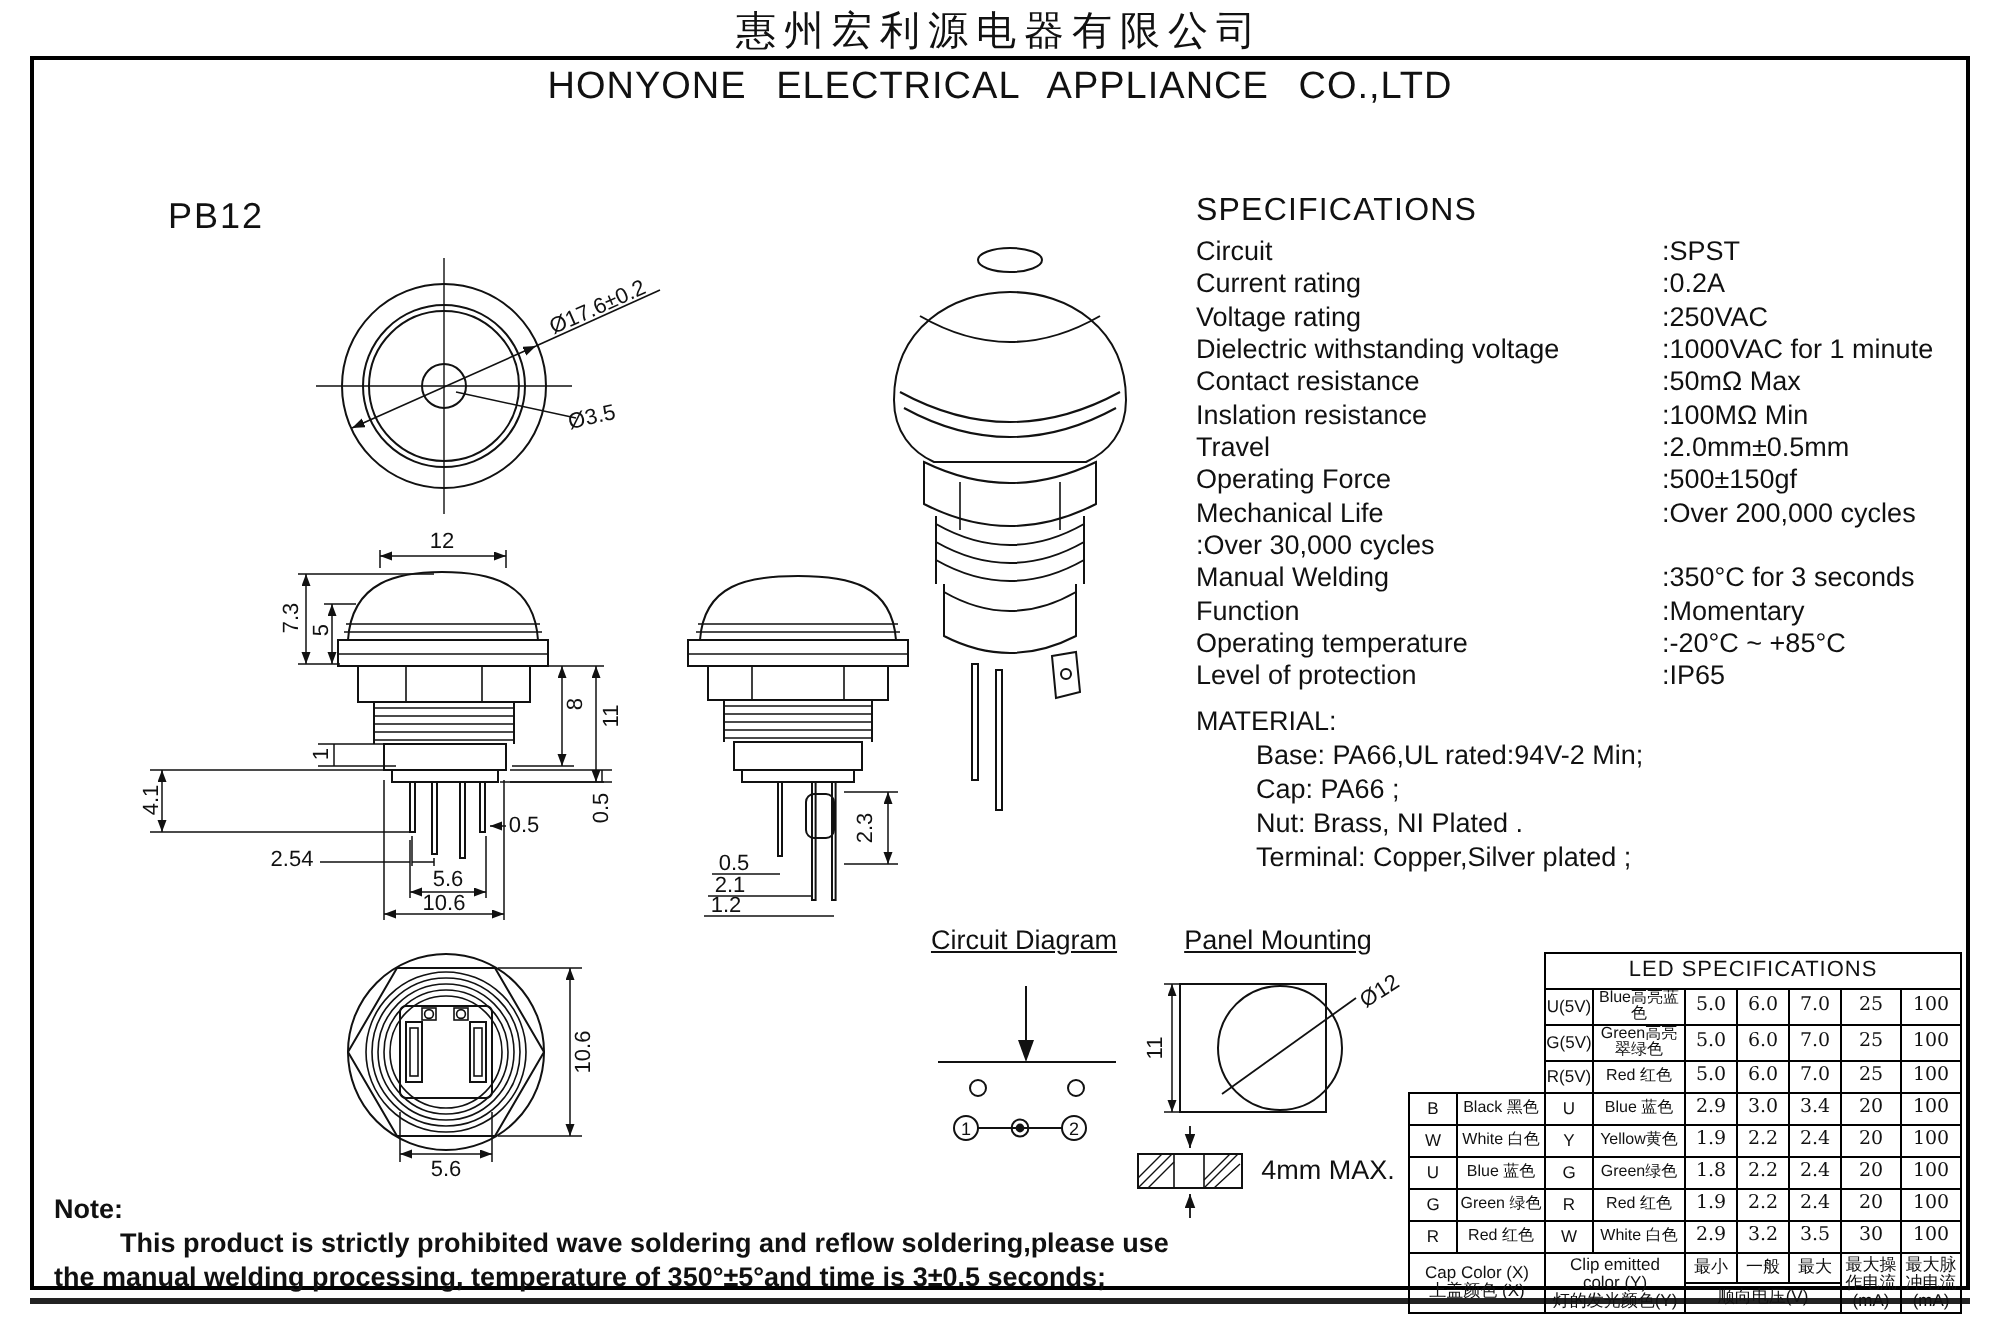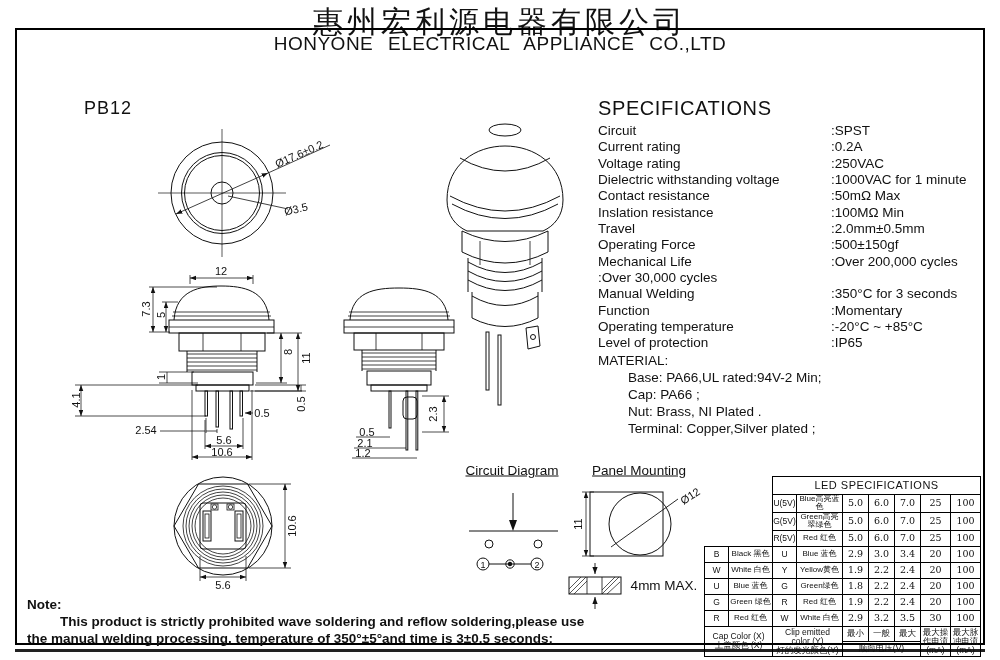--- a/index.html
+++ b/index.html
@@ -1,35 +1,35 @@
 <!DOCTYPE html>
 <html><head>
 <meta charset="utf-8">
 <style>
   html,body{margin:0;padding:0;background:#fff;}
   .page{position:relative;width:1000px;height:660px;background:#fff;color:#111;
         font-family:"Liberation Sans",sans-serif;overflow:hidden;}
   .frame{position:absolute;left:15px;top:28px;width:966px;height:613px;border:2px solid #000;}
   .bottom-rule{position:absolute;left:15px;top:649px;width:970px;height:3px;background:#222;}
-  .title-cn{position:absolute;left:0;top:2px;width:1000px;text-align:center;font-size:30px;
+  .title-cn{position:absolute;left:0;top:2px;width:1000px;text-align:center;font-size:20px;
             letter-spacing:4px;font-family:"DejaVu Sans",sans-serif;}
   .title-en{position:absolute;left:0;top:33px;width:1000px;text-align:center;font-size:19px;
             word-spacing:9px;letter-spacing:.5px;}
   .model{position:absolute;left:84px;top:98px;font-size:18px;letter-spacing:1px;}
   svg{position:absolute;left:0;top:0;pointer-events:none;}
   .dim{position:absolute;font-size:11px;white-space:nowrap;transform:translate(-50%,-50%);}
   .r90{transform:translate(-50%,-50%) rotate(-90deg);}
   .r24{transform:translate(-50%,-50%) rotate(-24deg);}
   .r13{transform:translate(-50%,-50%) rotate(-13deg);}
   .r33{transform:translate(-50%,-50%) rotate(-33deg);}
   .big{font-size:13.5px;}
   .sec-title{position:absolute;font-size:13.5px;text-decoration:underline;white-space:nowrap;
              transform:translate(-50%,-50%);}
   .specs{position:absolute;left:598px;top:97px;width:382px;}
-  .spec-title{font-size:20px;letter-spacing:.6px;margin-bottom:3px;}
+  .spec-title{font-size:16px;letter-spacing:.6px;margin-bottom:3px;}
   .spec-row{display:flex;height:16.35px;font-size:13.5px;line-height:16.35px;white-space:nowrap;}
   .spec-label{width:233px;flex:none;}
   .spec-value{flex:1;}
   .material{position:absolute;left:598px;top:352px;font-size:13.5px;line-height:17px;}
   .mat-line{padding-left:30px;white-space:nowrap;}
   .note{position:absolute;left:27px;top:596px;font-weight:bold;font-size:13.5px;line-height:17px;width:650px;}
   .note .indent{padding-left:33px;white-space:nowrap;}
   .note .flush{white-space:nowrap;}
   table.led{position:absolute;left:704px;top:476px;border-collapse:collapse;table-layout:fixed;
             width:276px;font-size:9px;text-align:center;}

